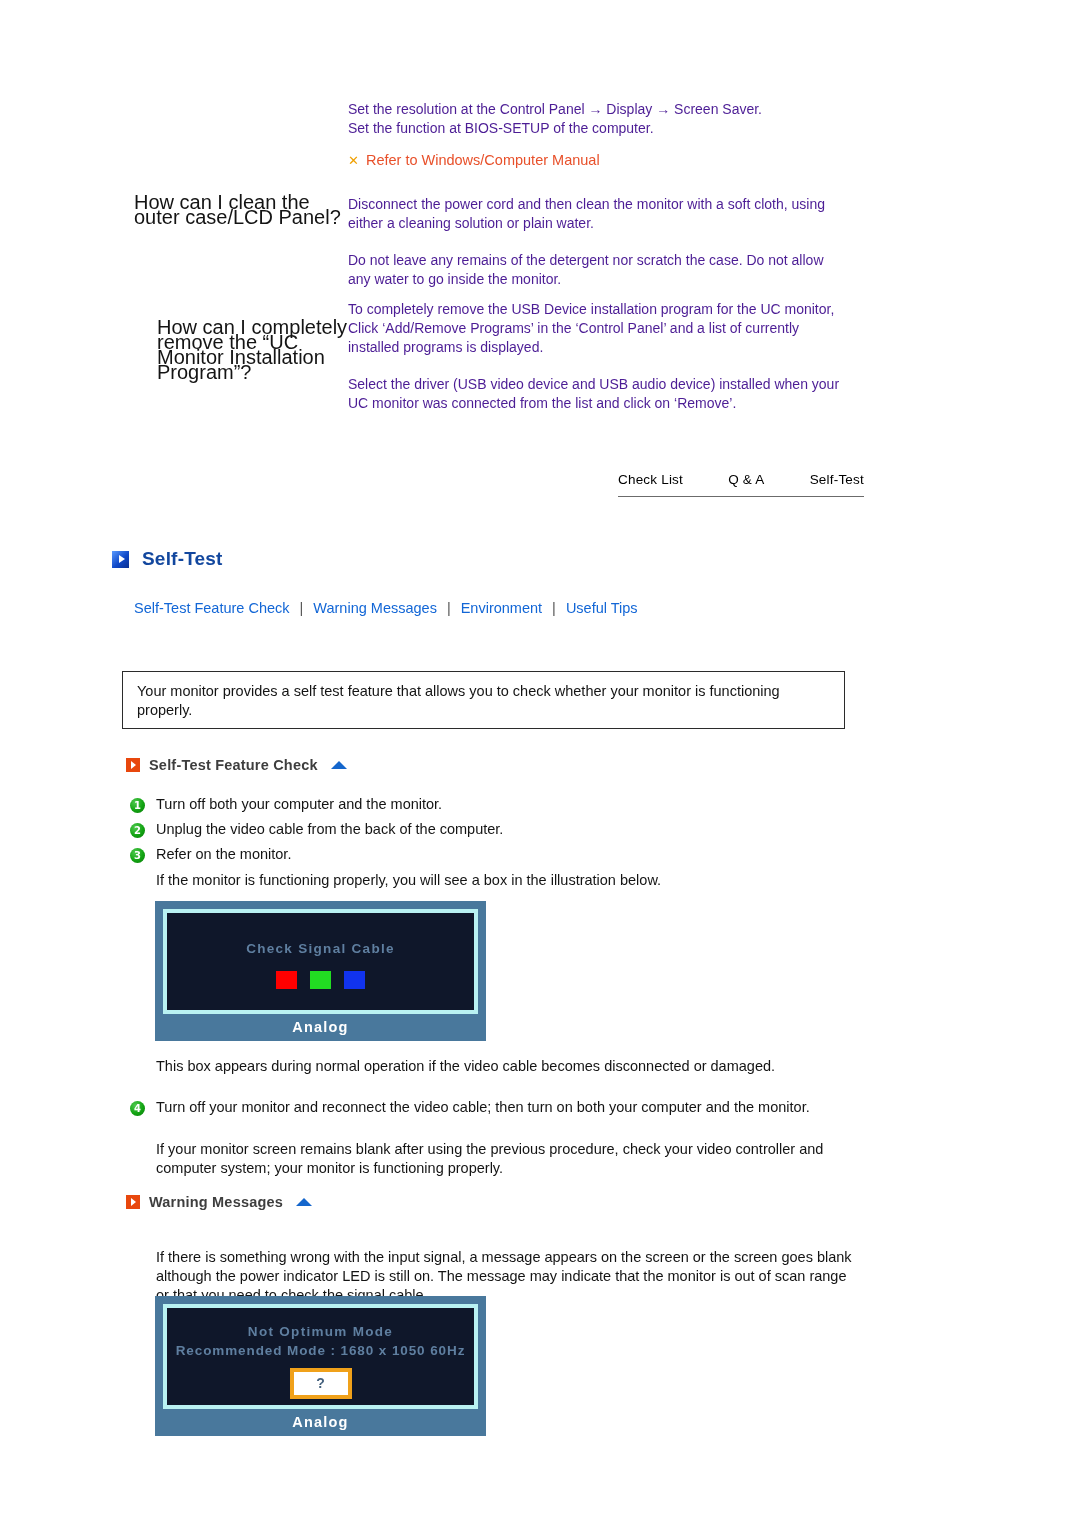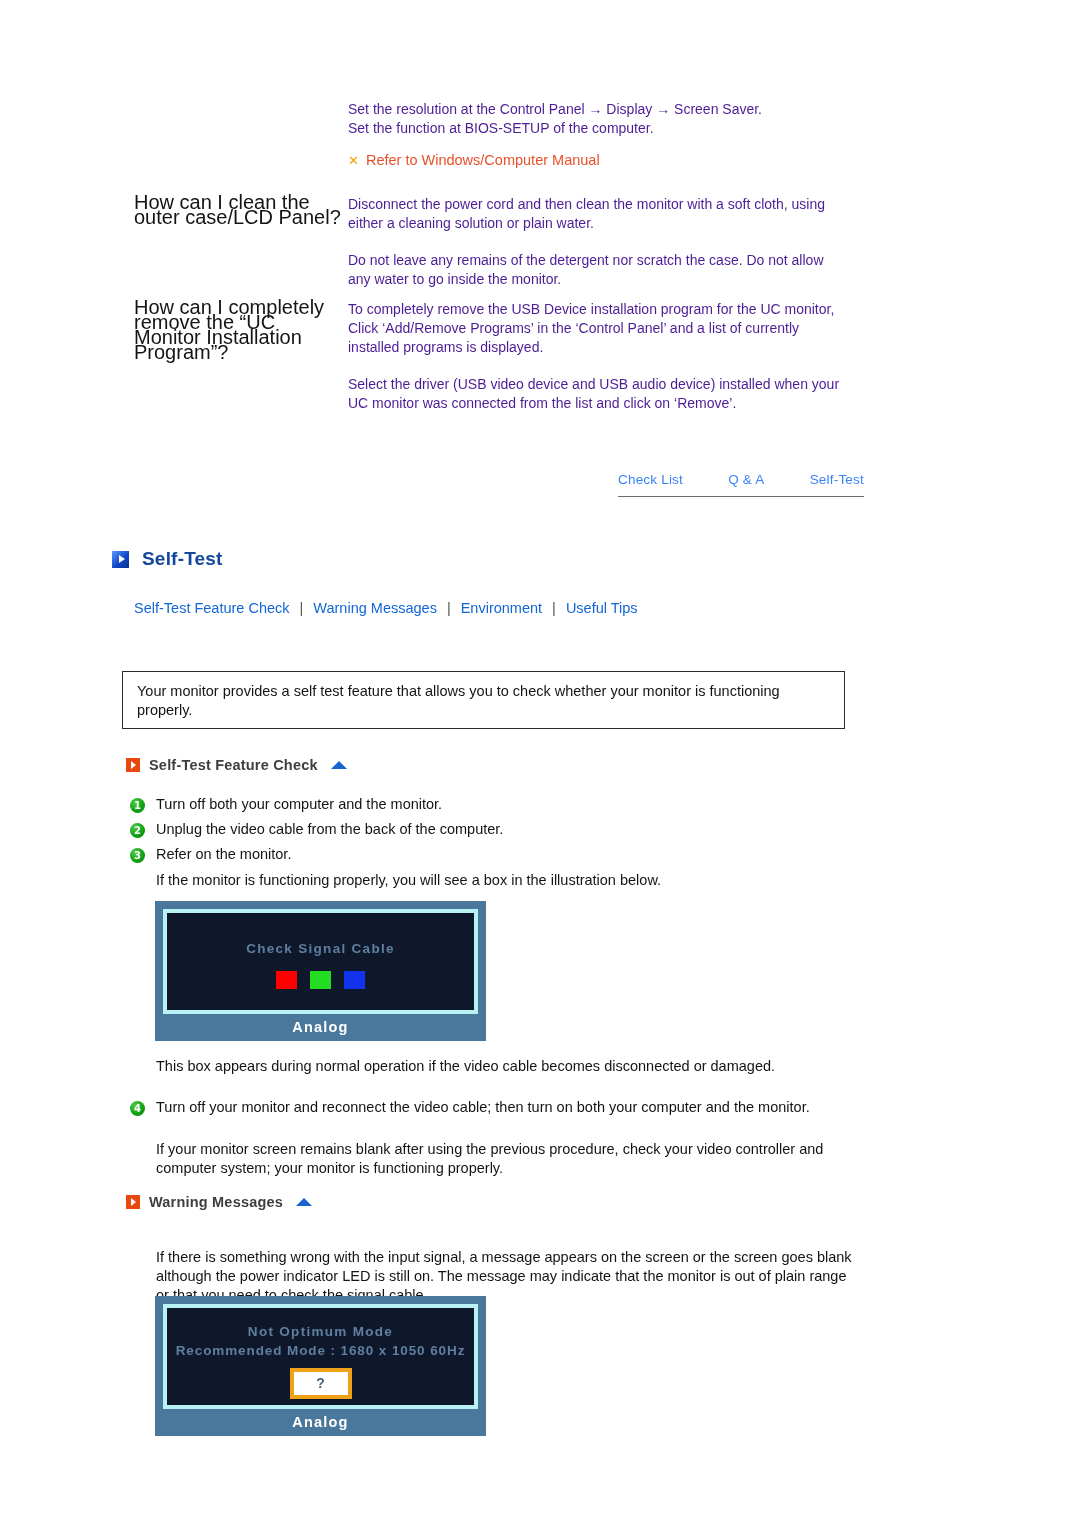--- a/index.html
+++ b/index.html
@@ -61,21 +61,21 @@
     top: 472px;
     width: 246px;
     border-bottom: 1.5px solid #6b6b6b;
     padding-bottom: 9px;
     display: flex;
     justify-content: space-between;
     align-items: flex-end;
   }
   .tabnav .tab {
     font-size: 13.5px;
-    color: #3b82f6;
+    color: #000000;
     letter-spacing: 0.2px;
     white-space: nowrap;
     cursor: pointer;
   }
 
   
   .section-head {
     position: absolute;
     left: 112px;
     top: 548px;
@@ -295,21 +295,21 @@
     <span class="refer-mark">✕</span>
     <span>Refer to Windows/Computer Manual</span>
   </div>
 
   <div class="q-col" style="top:195px;">How can I clean the outer case/LCD Panel?</div>
   <div class="a-col" style="top:195px;">
     <p>Disconnect the power cord and then clean the monitor with a soft cloth, using either a cleaning solution or plain water.</p>
     <p>Do not leave any remains of the detergent nor scratch the case. Do not allow any water to go inside the monitor.</p>
   </div>
 
-  <div class="q-col" style="top:300px;">How can I completely remove the “UC Monitor Installation Program”?</div>
+  <div class="q-col" style="top:320px;margin-left:23px;">How can I completely remove the “UC Monitor Installation Program”?</div>
   <div class="a-col" style="top:300px;">
     <p>To completely remove the USB Device installation program for the UC monitor, Click ‘Add/Remove Programs’ in the ‘Control Panel’ and a list of currently installed programs is displayed.</p>
     <p>Select the driver (USB video device and USB audio device) installed when your UC monitor was connected from the list and click on ‘Remove’.</p>
   </div>
 
   <div class="tabnav">
     <span class="tab">Check List</span>
     <span class="tab">Q &amp; A</span>
     <span class="tab">Self-Test</span>
   </div>
@@ -382,21 +382,21 @@
   <div class="plain-para" style="left:156px; top:1140px; width:700px;">If your monitor screen remains blank after using the previous procedure, check your video controller and computer system; your monitor is functioning properly.</div>
 
   <div class="sub-head" style="left:126px; top:1194px;">
     <span class="orange-sq">
         <i></i>
       </span>
     <span class="sub-title">Warning Messages</span>
     <span class="up-tri"></span>
   </div>
 
-  <div class="plain-para" style="left:156px; top:1248px; width:700px;">If there is something wrong with the input signal, a message appears on the screen or the screen goes blank although the power indicator LED is still on. The message may indicate that the monitor is out of plain range or that you need to check the signal cable.</div>
+  <div class="plain-para" style="left:156px; top:1248px; width:700px;">If there is something wrong with the input signal, a message appears on the screen or the screen goes blank although the power indicator LED is still on. The message may indicate that the monitor is out of scan range or that you need to check the signal cable.</div>
 
   <div class="monitor" style="left:155px; top:1296px;padding-left:8px;">
     <div class="bezel">
       <div class="screen">
         <div class="osd-title" style="top:16px;">Not Optimum Mode</div>
         <div class="osd-line2" style="top:35px;">Recommended Mode :  1680 x 1050  60Hz</div>
         <div class="qmark-box" style="top:60px;">?</div>
       </div>
     </div>
     <div class="analog">Analog</div>

